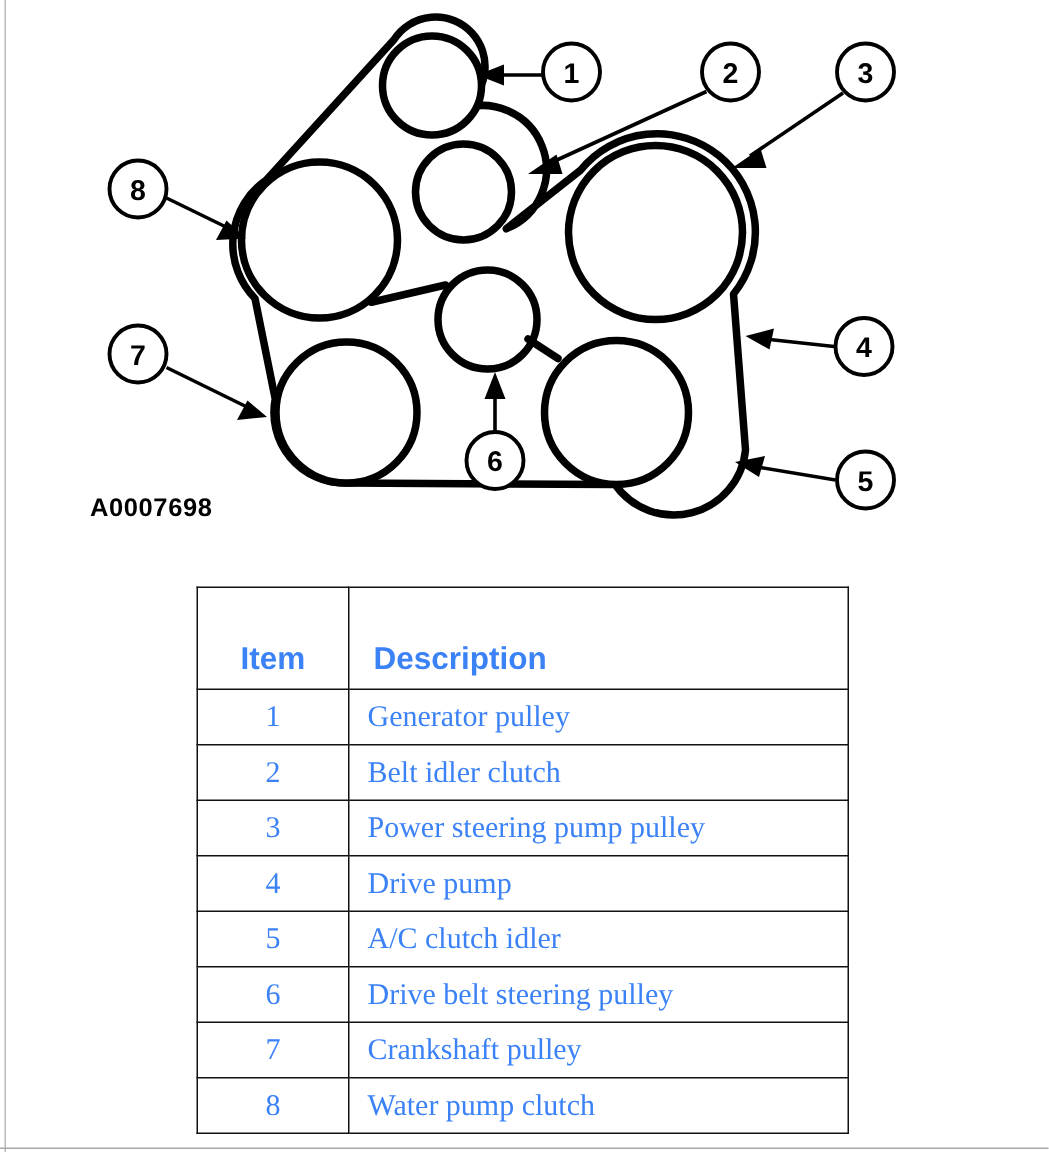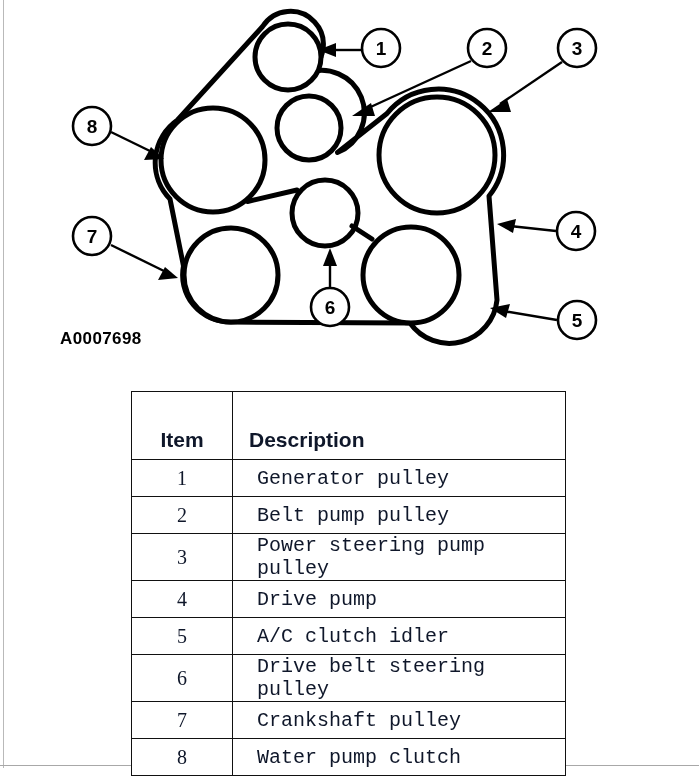--- a/index.html
+++ b/index.html
@@ -96,21 +96,21 @@
     width: 434px;
     border-collapse: collapse;
     table-layout: fixed;
     background: #ffffff;
   }
   #parts-table col.col-item { width: 101px; }
   #parts-table col.col-desc { width: 333px; }
   #parts-table th, #parts-table td {
     border: 1.6px solid #111111;
     padding: 0;
-    color: #0f172a;
+    color: #3b82f6;
   }
   #parts-table thead th {
     height: 60px;
     font-family: "Liberation Sans", sans-serif;
     font-weight: bold;
     font-size: 21px;
     vertical-align: bottom;
     padding-bottom: 7px;
   }
   #parts-table thead th.h-item {
@@ -123,22 +123,21 @@
   #parts-table tbody td {
     height: 36px;
     font-family: "Liberation Serif", serif;
     font-size: 20px;
   }
   #parts-table tbody td.c-item {
     text-align: center;
   }
   #parts-table tbody td.c-desc {
     text-align: left;
-    padding-left: 24px;
-    font-family: Liberation Mono, monospace;
+    padding-left: 12px;
   }
 </style>
 </head>
 <body>
 
 <div id="page">
 
   <div class="page-edge-left"></div>
   <div class="page-edge-bottom"></div>
 
@@ -241,21 +240,21 @@
         <th class="h-desc">Description</th>
       </tr>
     </thead>
     <tbody>
       <tr>
         <td class="c-item">1</td>
         <td class="c-desc">Generator pulley</td>
       </tr>
       <tr>
         <td class="c-item">2</td>
-        <td class="c-desc">Belt pump pulley</td>
+        <td class="c-desc">Belt idler clutch</td>
       </tr>
       <tr>
         <td class="c-item">3</td>
         <td class="c-desc">Power steering pump pulley</td>
       </tr>
       <tr>
         <td class="c-item">4</td>
         <td class="c-desc">Drive pump</td>
       </tr>
       <tr>

